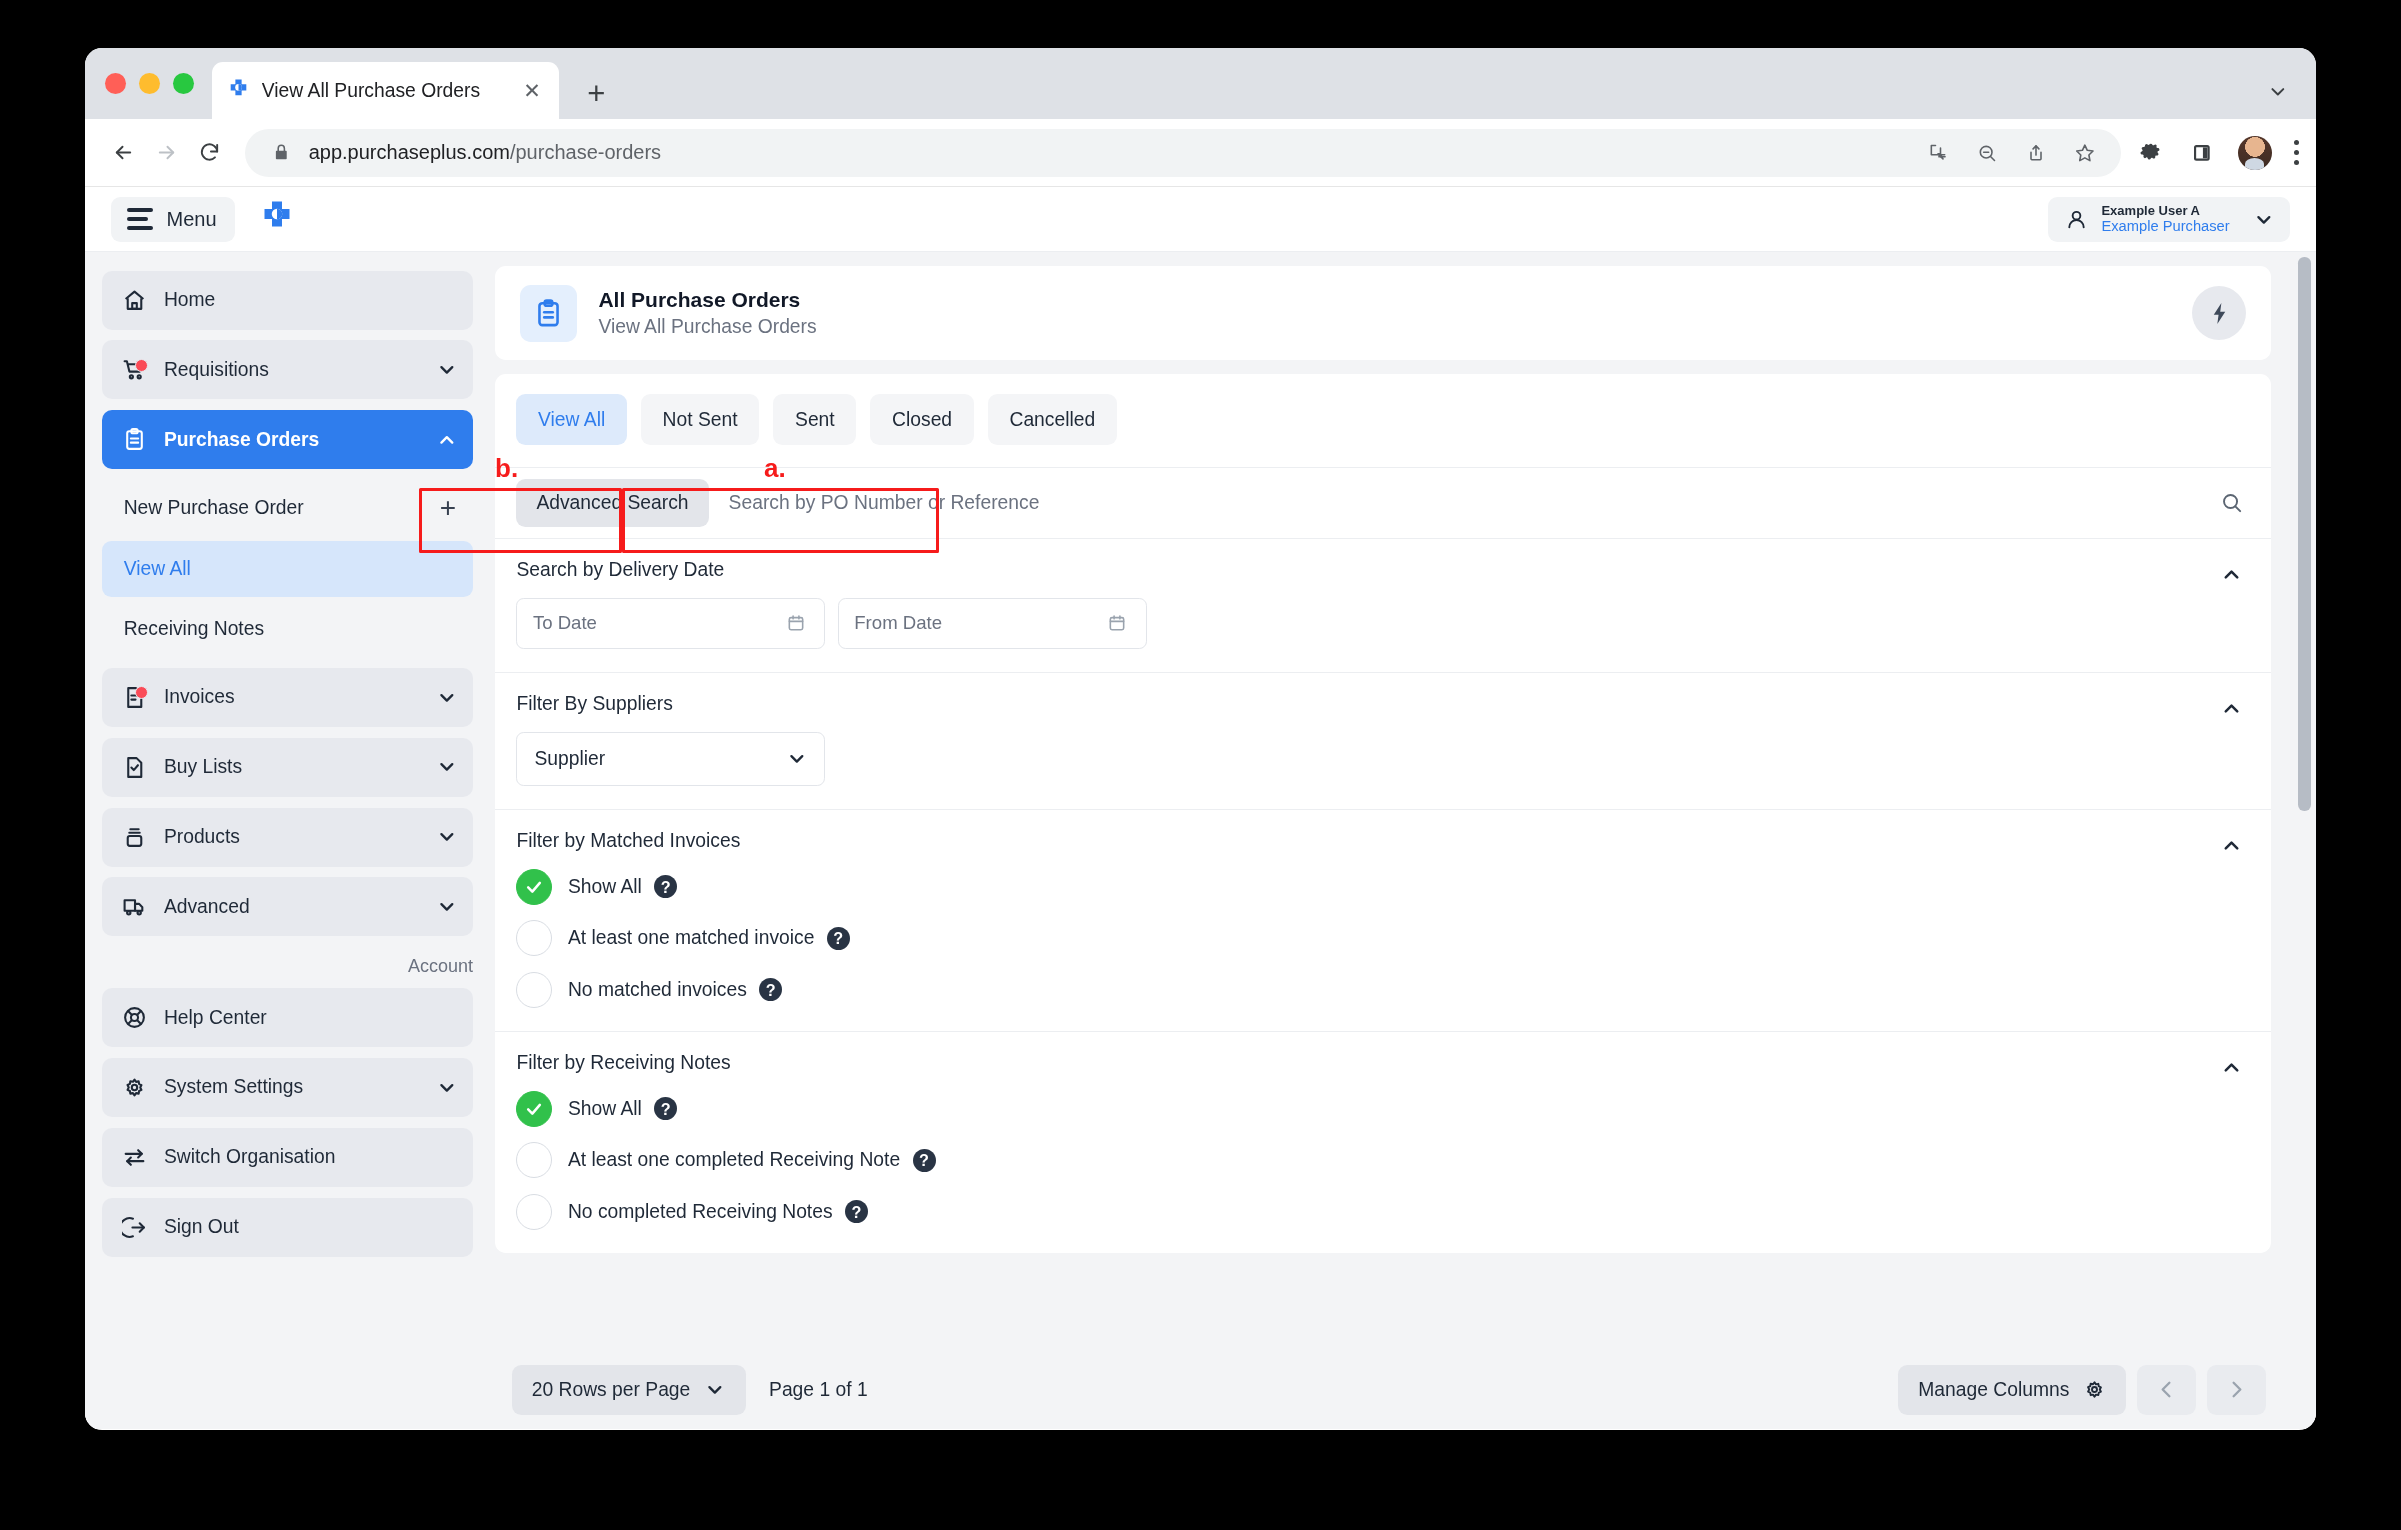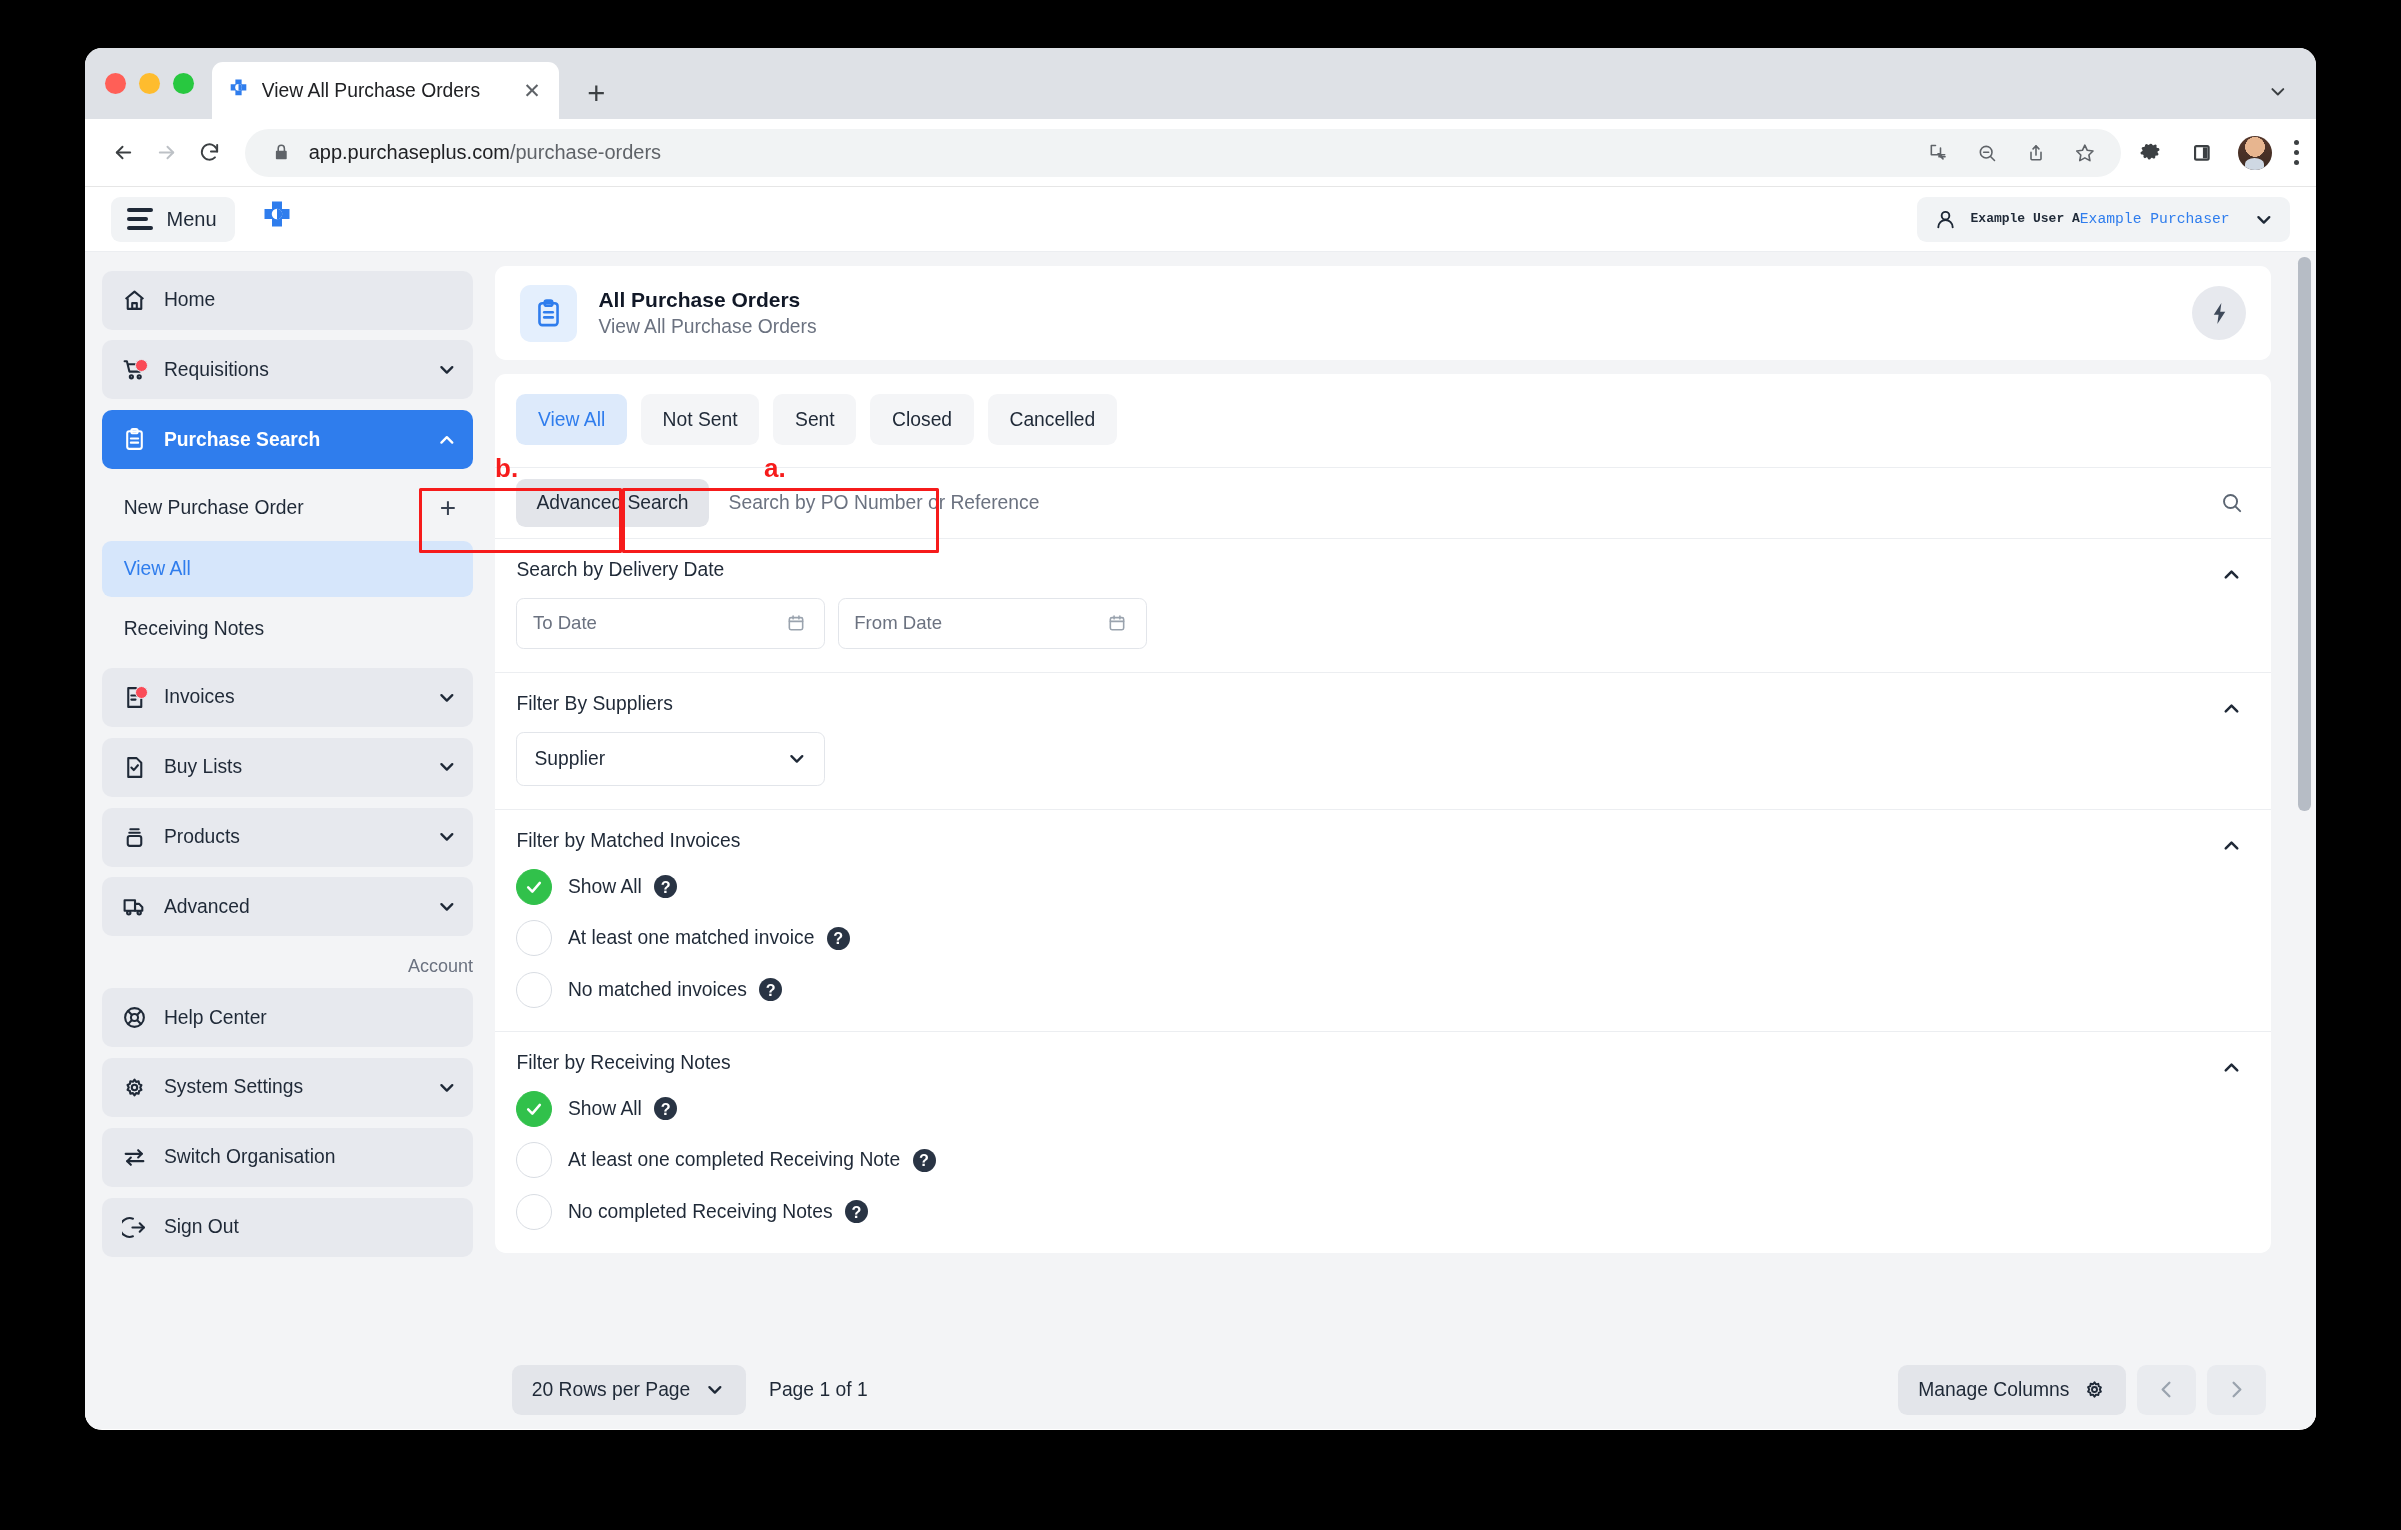--- a/index.html
+++ b/index.html
@@ -140,21 +140,21 @@
   .brand-logo { margin-left: 21.7px; width: 40px; height: 40px; position: relative; }
 
   .user-chip {
     position: absolute; right: 26px; top: 10px;
     height: 45px;
     background: #f1f3f5; border-radius: 9.3px;
     display: flex; align-items: center; gap: 12.4px;
     padding: 0 15.5px;
   }
   .user-ic { width: 26px; height: 26px; display: flex; align-items: center; justify-content: center; color: #1f2937; }
-  .user-lines { display: flex; flex-direction: row; line-height: 1.18; font-family: Liberation Mono, monospace; }
+  .user-lines { display: flex; flex-direction: column; line-height: 1.18; }
   .user-name { font-size: 13px; font-weight: bold; color: #1f2937; }
   .user-role { font-size: 14.7px; color: #2f7ded; }
   .user-caret { margin-left: 10.8px; color: #1f2937; display:flex; align-items:center; }
 
   
   .sidebar {
     position: absolute; left: 0; top: 65px;
     width: 405px; height: 1178px;
     background: #f3f4f6;
     padding: 18.6px 17px 0 17px;
@@ -540,21 +540,21 @@
 
       <div class="nav-item active">
         <span class="nav-icon">
           <svg viewBox="0 0 24 24" width="25" height="25" fill="none" stroke="currentColor" stroke-width="2" stroke-linecap="round" stroke-linejoin="round">
               <rect x="5" y="4" width="14" height="17" rx="2"></rect>
               <rect x="9" y="2" width="6" height="4" rx="1.5"></rect>
               <line x1="8.5" y1="11" x2="15.5" y2="11"></line>
               <line x1="8.5" y1="15" x2="15.5" y2="15"></line>
             </svg>
         </span>
-        <span class="nav-label">Purchase Search</span>
+        <span class="nav-label">Purchase Orders</span>
         <span class="nav-caret">
           <svg viewBox="0 0 24 24" width="21.7" height="21.7" fill="none" stroke="currentColor" stroke-width="2.6" stroke-linecap="round" stroke-linejoin="round">
               <polyline points="6 15 12 9 18 15"></polyline>
             </svg>
         </span>
       </div>
 
       <div class="subnav">
         <span class="subnav-label">New Purchase Order</span>
         <span class="subnav-plus">+</span>

